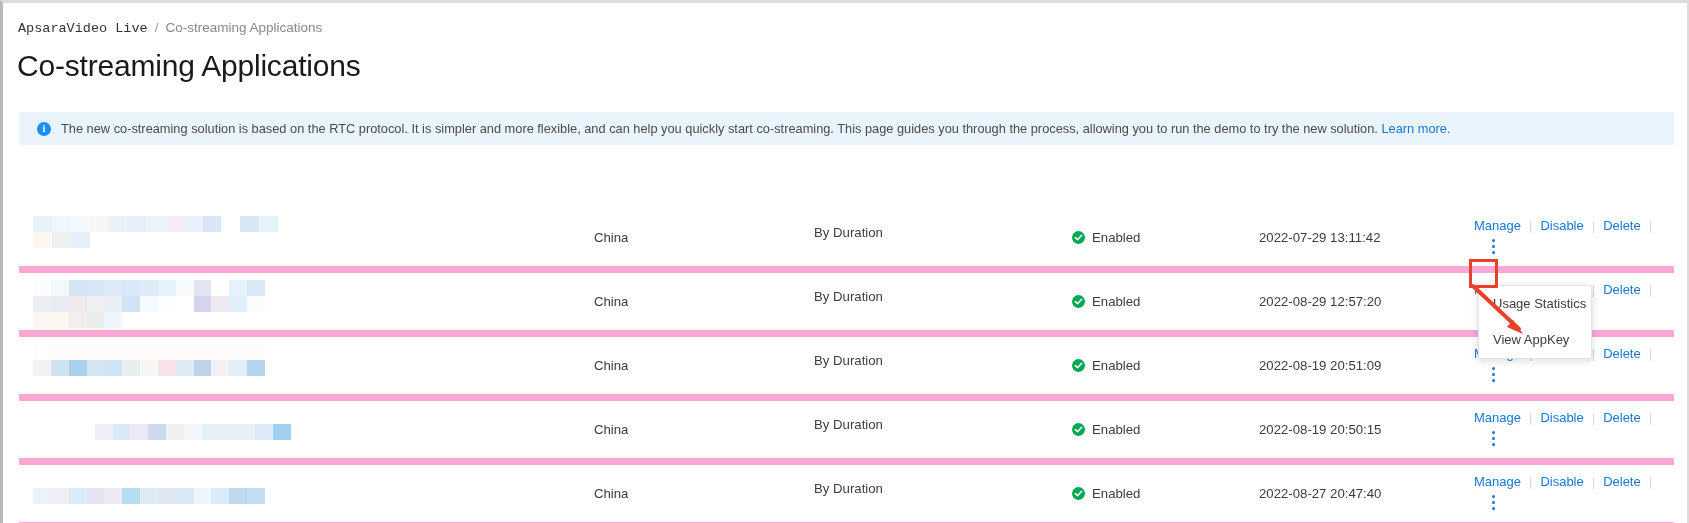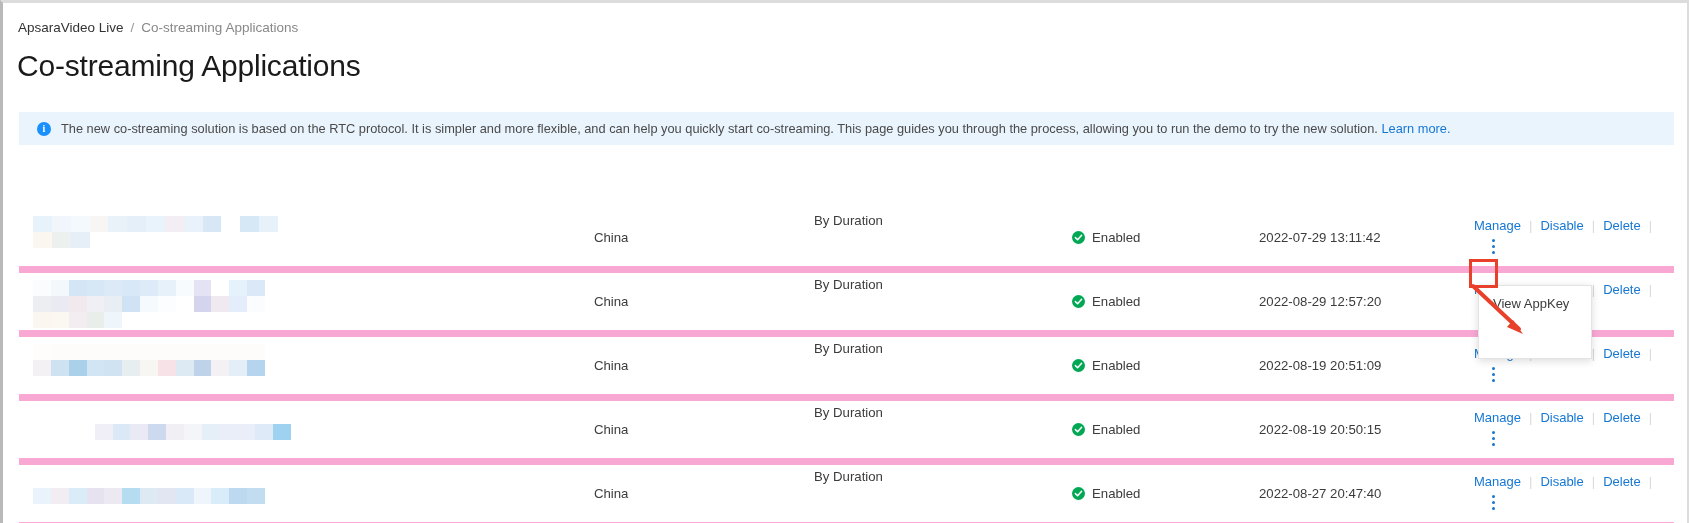--- a/index.html
+++ b/index.html
@@ -33,21 +33,21 @@
   }
 
   
   .breadcrumb {
     position: absolute;
     left: 12px; top: 14px;
     font-size: 13.5px;
     color: #555;
     white-space: nowrap;
   }
-  .breadcrumb .crumb-root { color: #333; }
+  .breadcrumb .crumb-root { color: #333; font-family: Liberation Mono, monospace; }
   .breadcrumb .sep { color: #999; margin: 0 7px; }
   .breadcrumb .crumb-current { color: #888; }
 
   
   .page-title {
     position: absolute;
     left: 11px; top: 43px;
     font-size: 30px;
     font-weight: 400;
     color: #1a1a1a;
@@ -187,21 +187,21 @@
     height: 57px;
     border-bottom: 7px solid #f9a8d4;
   }
   .cell {
     position: absolute;
     font-size: 13.2px;
     color: #3c3c3c;
     white-space: nowrap;
   }
   .c-area     { left: 575px; top: 21px; }
-  .c-billing  { left: 795px; top: 4px; }
+  .c-billing  { left: 795px; top: 16px; }
   .c-status   { left: 1053px; top: 21px; display: flex; align-items: center; }
   .c-created  { left: 1240px; top: 21px; }
   .status-dot {
     width: 13px; height: 13px;
     margin-right: 7px;
     flex: 0 0 auto;
   }
 
   
   .redact {
@@ -640,20 +640,21 @@
                 <i></i>
                 <i></i>
                 <i></i>
               </div>
             </div>
           </div>
         </div>
   </div>
 
   <div class="dropdown">
+    <div class="dd-item">Usage Statistics</div>
     <div class="dd-item">View AppKey</div>
   </div>
 
   <div class="ann-box"></div>
   <svg class="ann-arrow" viewBox="0 0 130 70">
     <line x1="12" y1="5" x2="58" y2="48" stroke="#e8402a" stroke-width="4" stroke-linecap="round"></line>
     <path d="M62 53 L46 46 L52 39 Z" fill="#e8402a"></path>
   </svg>
 
 </div>

